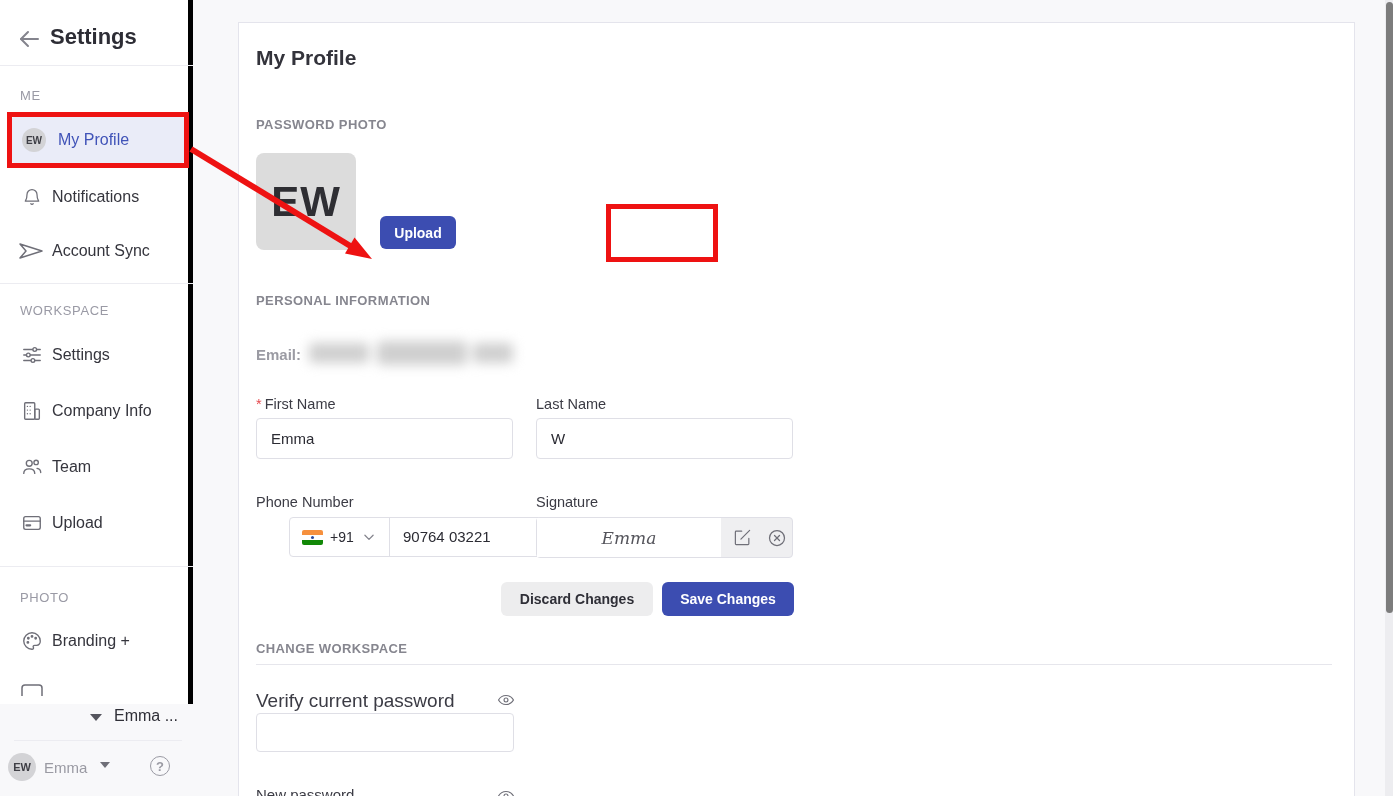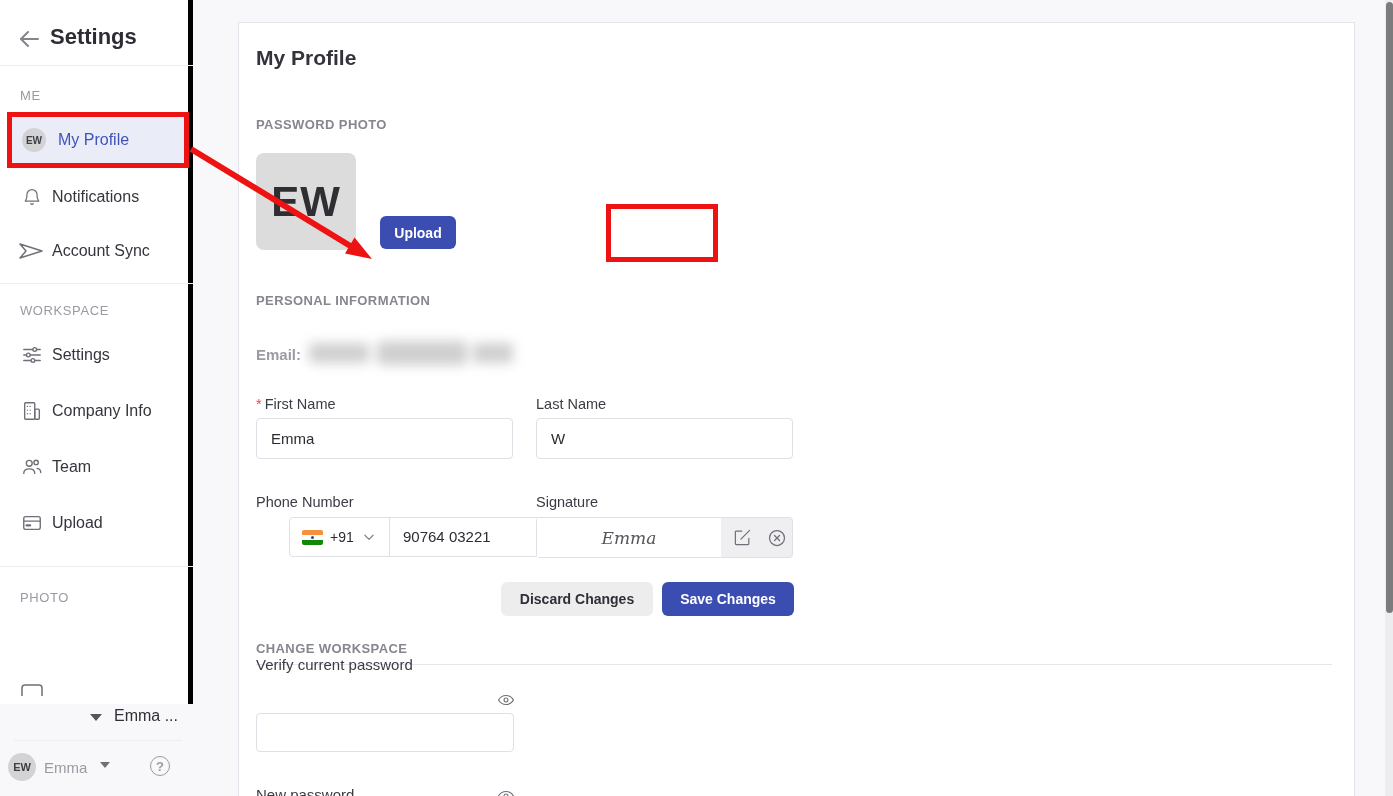--- a/index.html
+++ b/index.html
@@ -174,20 +174,32 @@
           <line x1="3" y1="10" x2="21" y2="10"></line>
         <line x1="6" y1="14.5" x2="10" y2="14.5" stroke-width="2.4"></line>
       </svg>
     </span>
     <span class="lbl">Upload</span>
   </div>
 
   <div class="sb-divider" style="top:566px"></div>
   <div class="sb-section-label" style="top:590px">PHOTO</div>
 
+  <div class="sb-item" style="top:621px">
+    <span class="icon">
+      <svg class="stroke-ic" width="22" height="22" viewBox="0 0 24 24">
+        <path d="M12 3a9 9 0 1 0 0 18c1.5 0 2-1 1.5-2s-.3-2.2 1.5-2.2H17a4.5 4.5 0 0 0 4-4.8A9 9 0 0 0 12 3z"></path>
+        <circle cx="8" cy="9" r="0.8" fill="#6f6f78"></circle>
+          <circle cx="12" cy="7" r="0.8" fill="#6f6f78"></circle>
+        <circle cx="16" cy="9" r="0.8" fill="#6f6f78"></circle>
+          <circle cx="7.5" cy="13.5" r="0.8" fill="#6f6f78"></circle>
+      </svg>
+    </span>
+    <span class="lbl">Branding +</span>
+  </div>
 
   <div class="clip-partial">
     <svg class="stroke-ic" width="24" height="24" viewBox="0 0 24 24">
         <rect x="2" y="2" width="20" height="16" rx="3"></rect>
       </svg>
   </div>
 
   <div class="ws-selector">
     <span class="name">Emma ...</span>
     <span class="caret"></span>
@@ -255,21 +267,21 @@
         <line x1="15" y1="9" x2="9" y2="15"></line>
     </svg>
   </div>
 
   <button class="btn btn-discard">Discard Changes</button>
   <button class="btn btn-primary btn-save">Save Changes</button>
 
   <div class="sec-label" style="top:618px">CHANGE WORKSPACE</div>
   <div class="cp-divider"></div>
 
-  <div class="fld-label" style="left:17px;top:633px;font-size:15px">Verify current password</div>
+  <div class="fld-label" style="left:17px;top:667px;font-size:19px">Verify current password</div>
   <svg class="eye stroke-ic" style="left:258px;top:668px" width="18" height="18" viewBox="0 0 24 24" stroke="#8b8b93">
     <path d="M2 12s3.5-6 10-6 10 6 10 6-3.5 6-10 6-10-6-10-6z"></path>
       <circle cx="12" cy="12" r="2.6"></circle>
   </svg>
   <input class="tinput" style="left: 17px; top: 690px; width: 258px; height: 39px;">
 
   <div class="fld-label" style="left:17px;top:763px;font-size:15px">New password</div>
   <svg class="eye stroke-ic" style="left:258px;top:764px" width="18" height="18" viewBox="0 0 24 24" stroke="#8b8b93">
     <path d="M2 12s3.5-6 10-6 10 6 10 6-3.5 6-10 6-10-6-10-6z"></path>
       <circle cx="12" cy="12" r="2.6"></circle>

